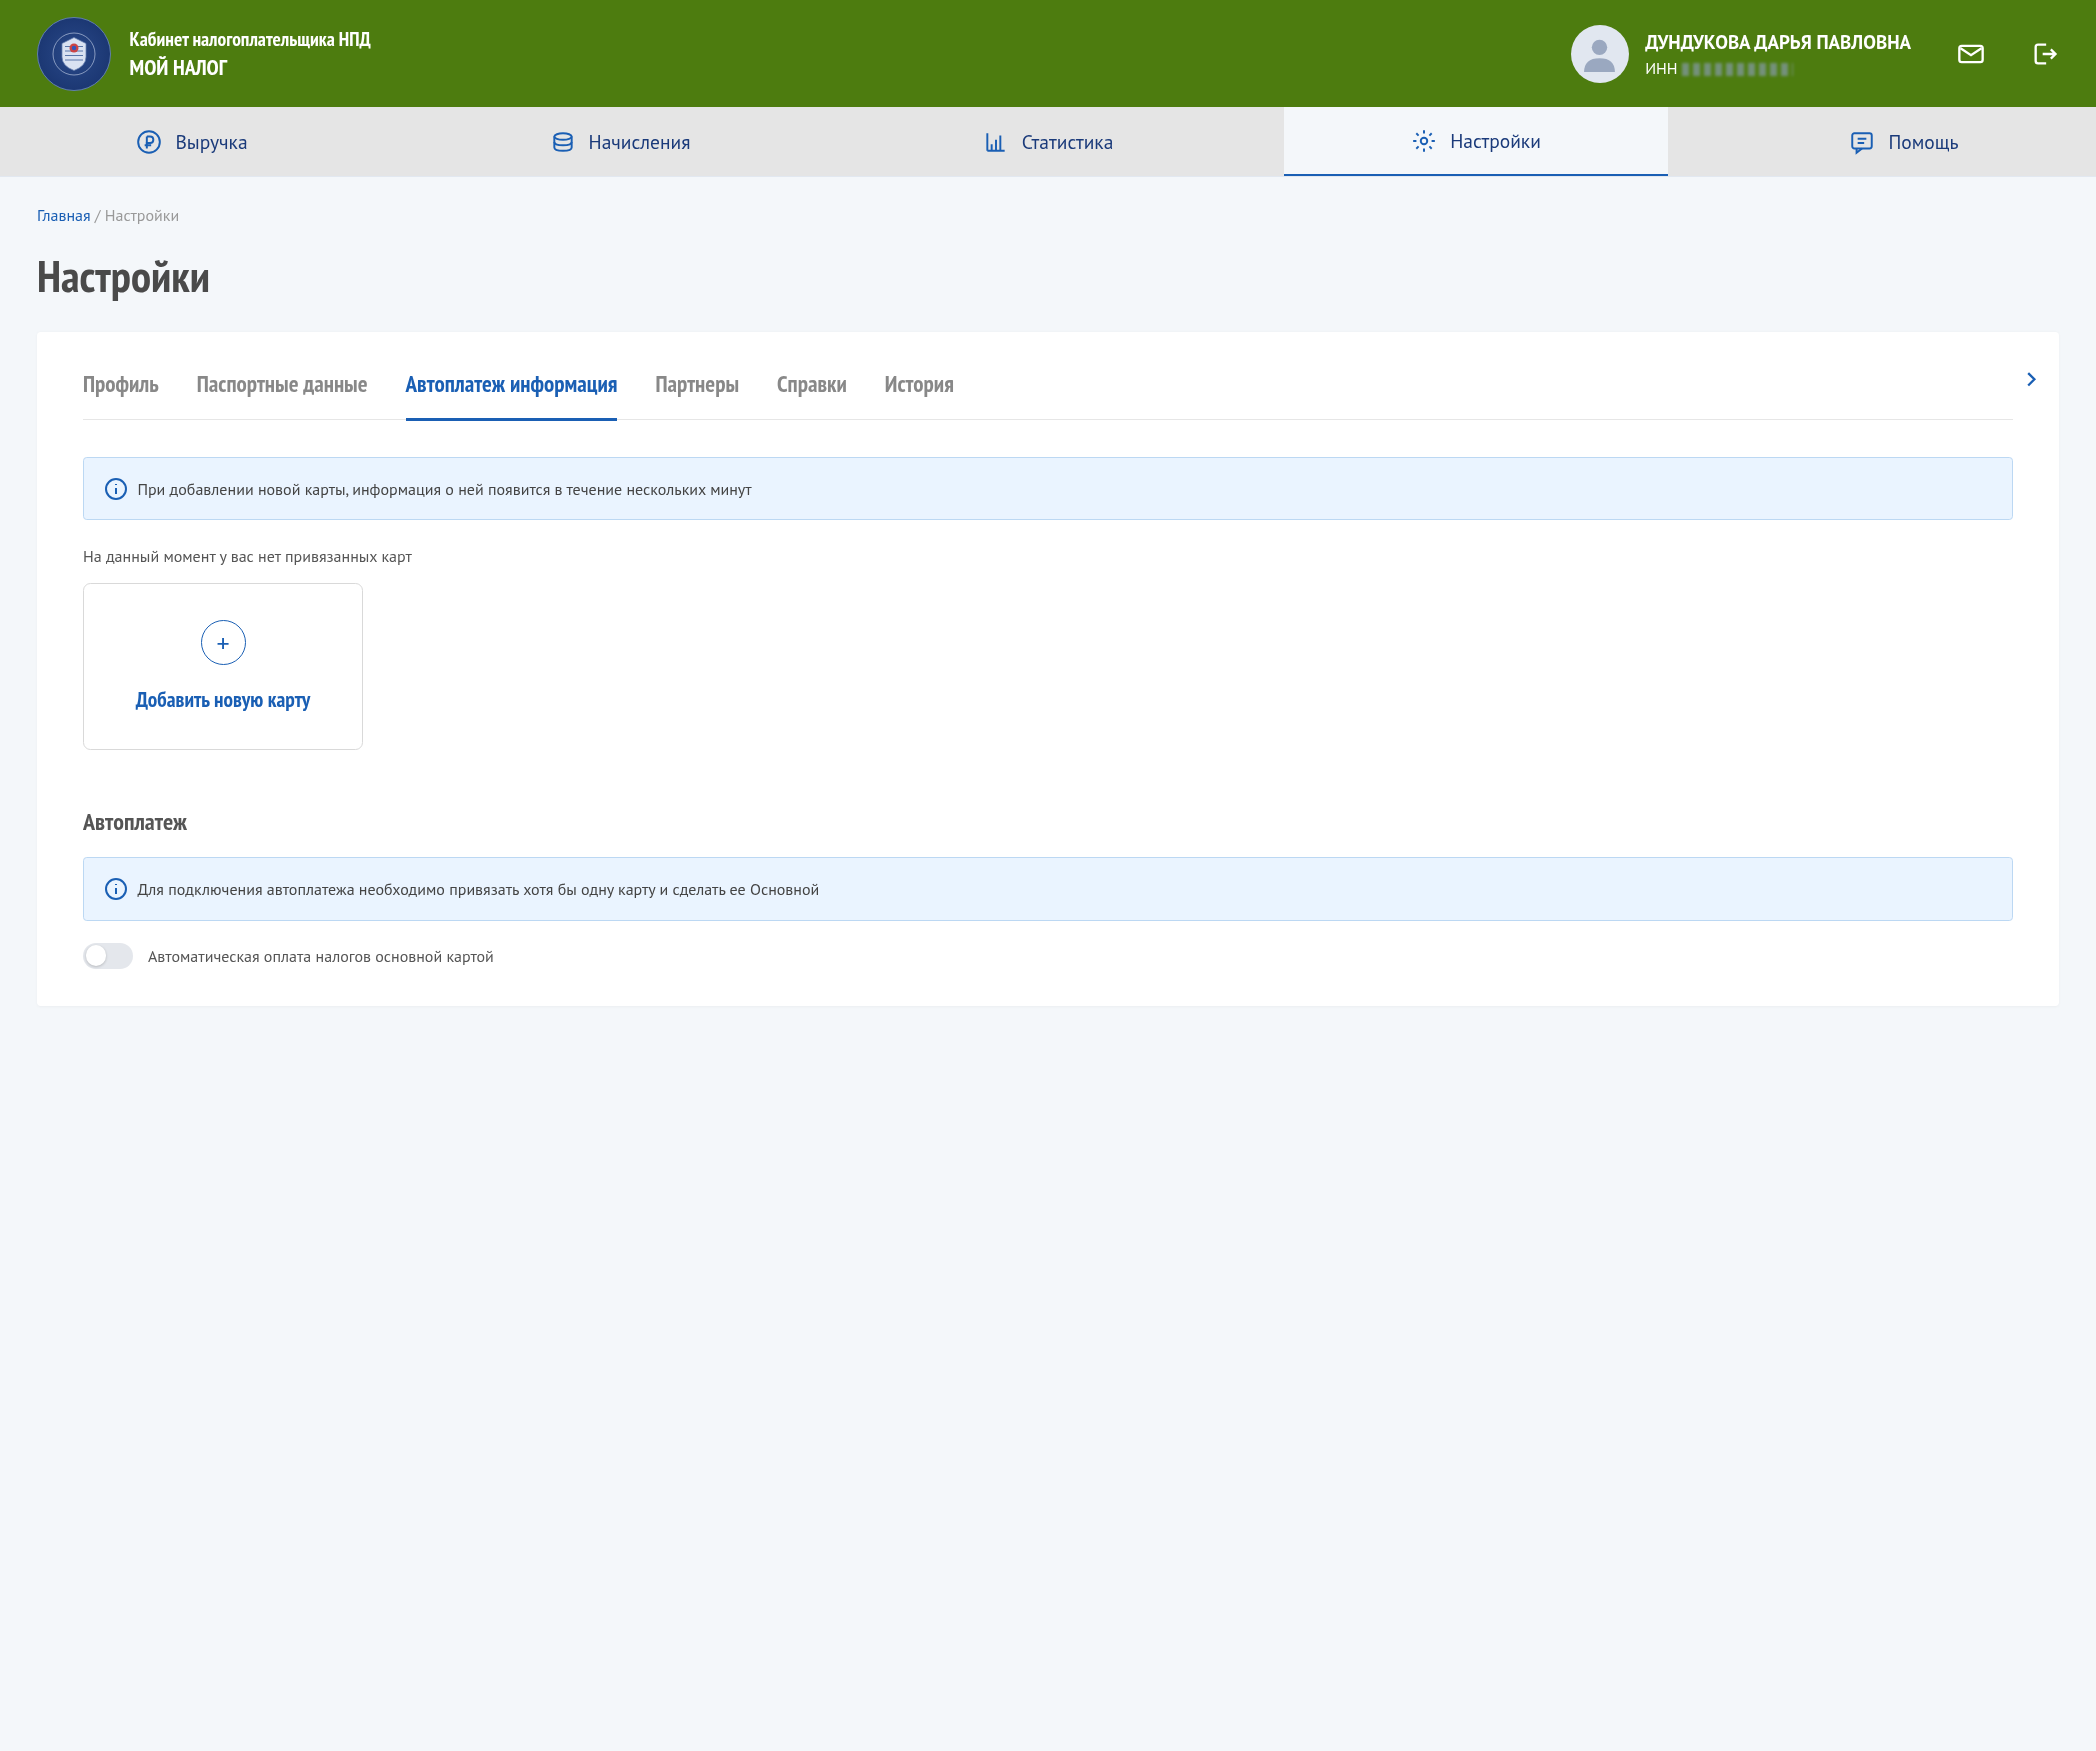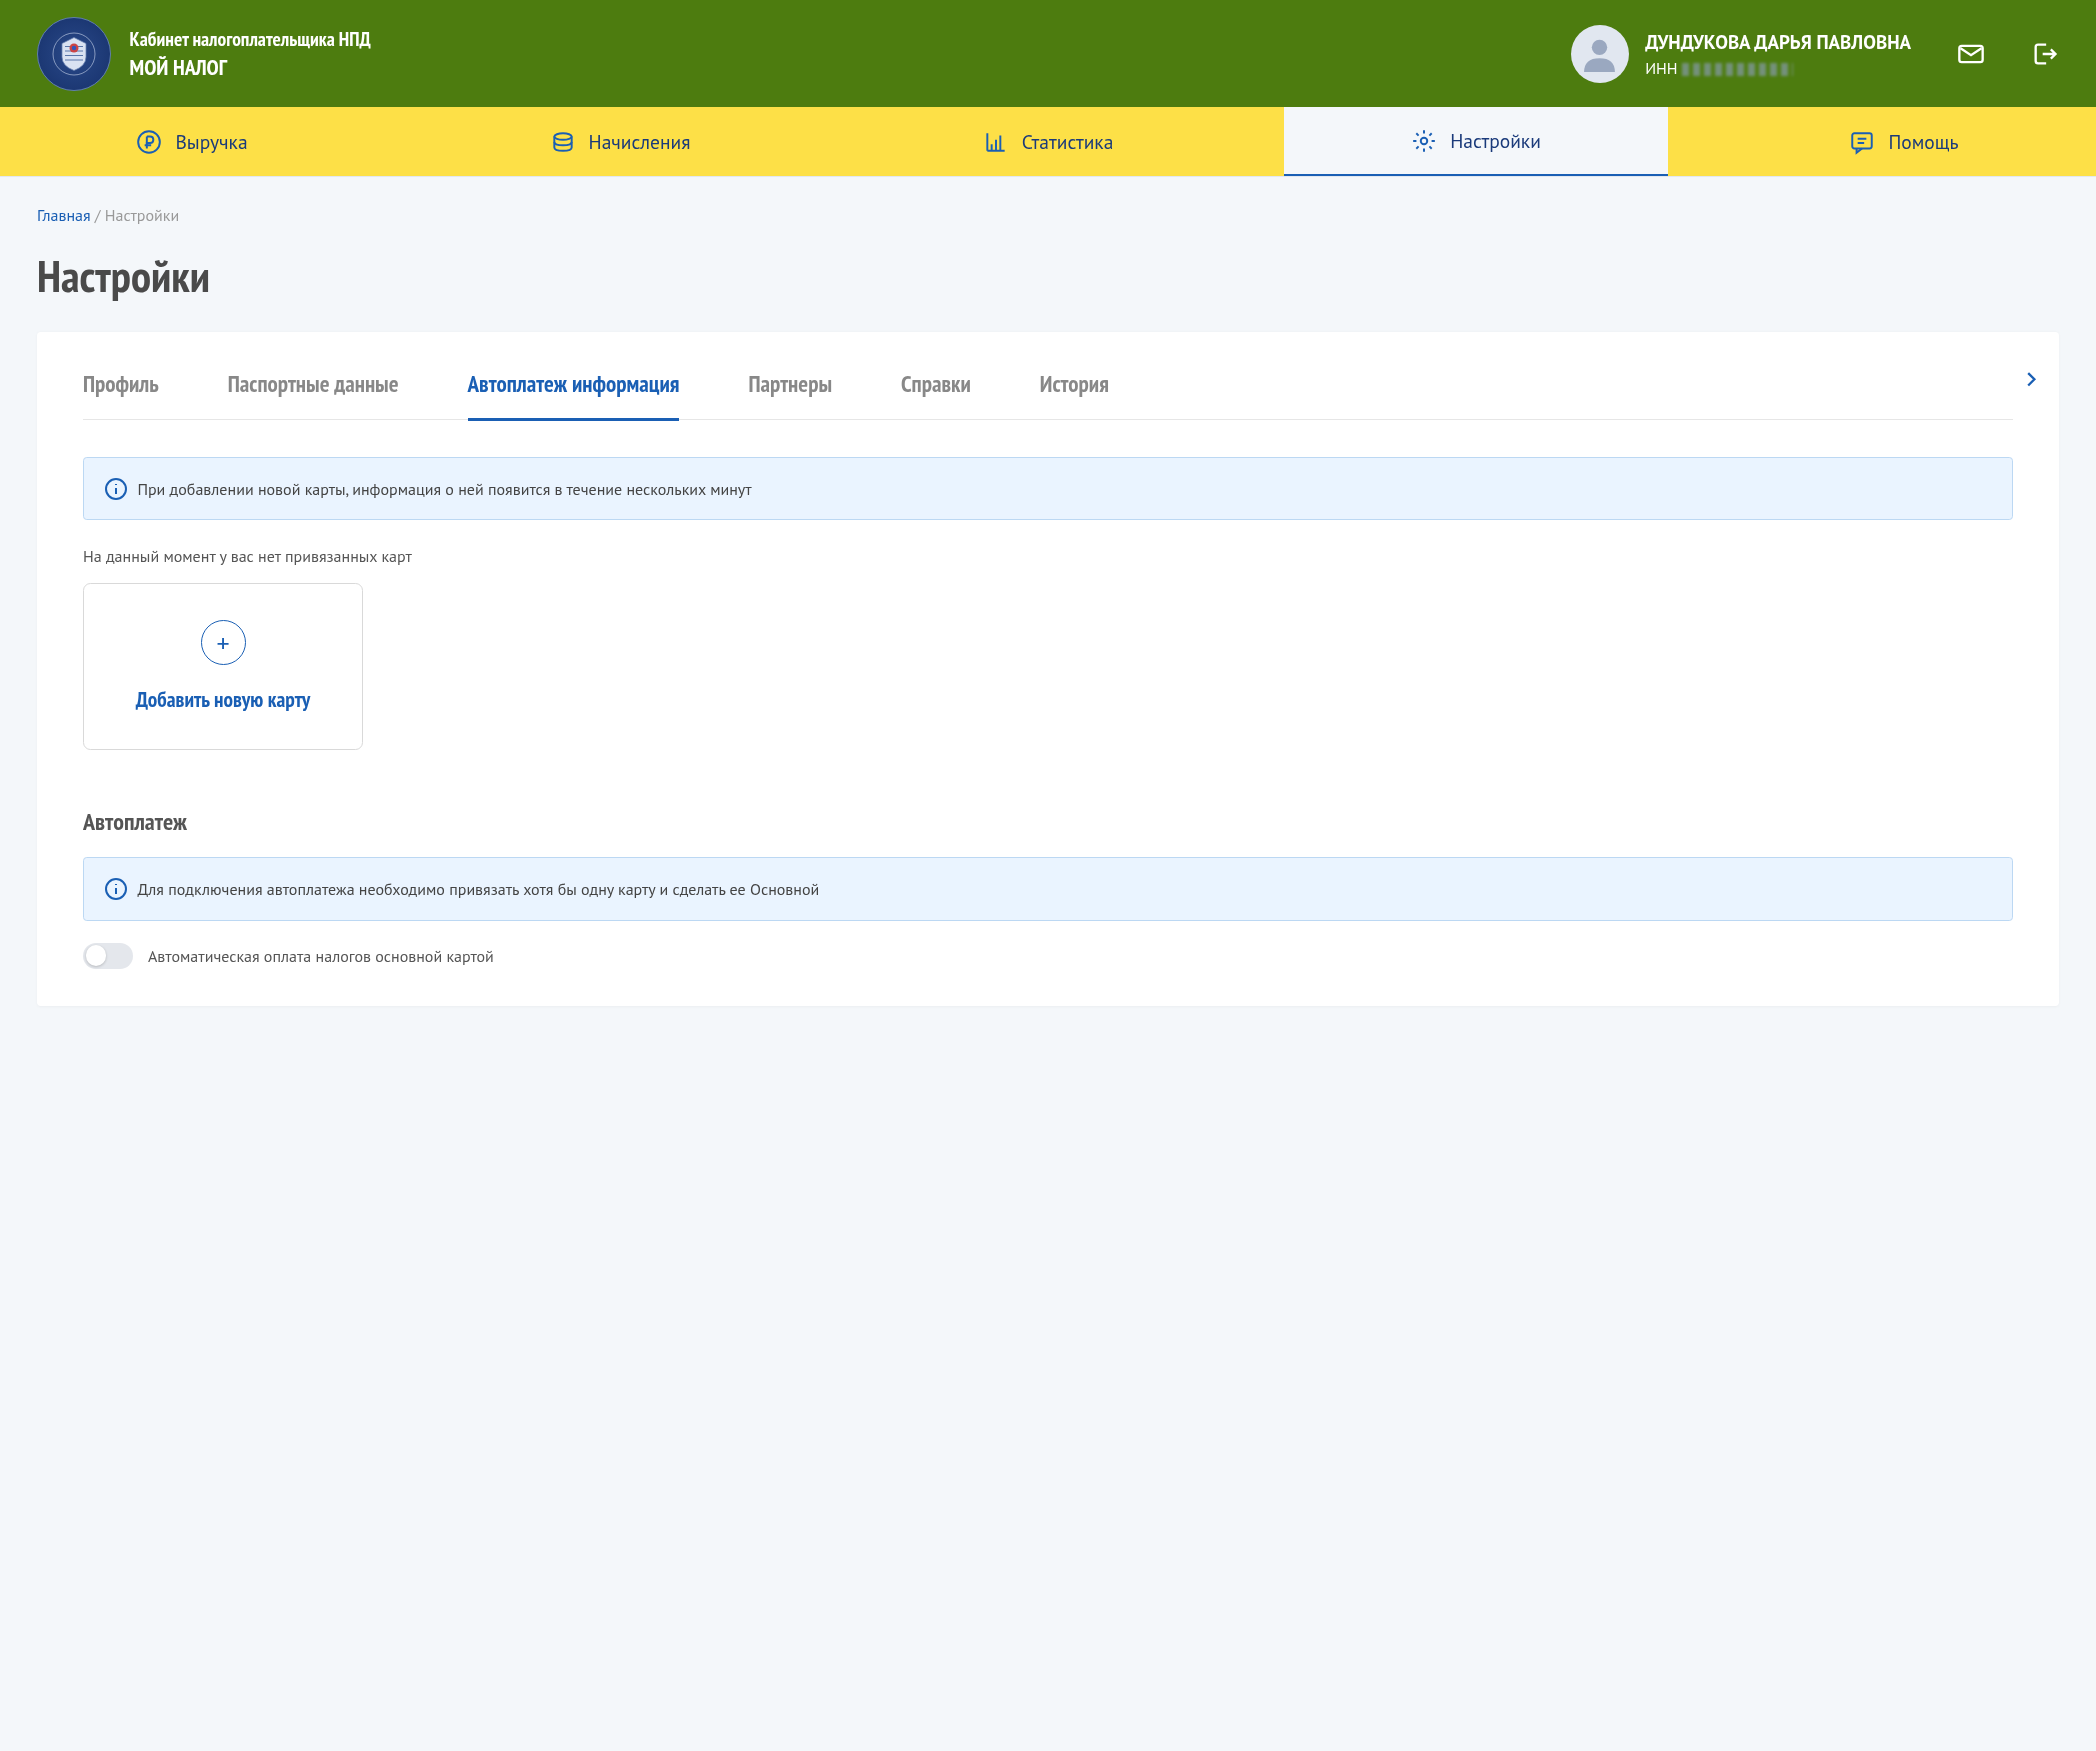--- a/index.html
+++ b/index.html
@@ -15,33 +15,33 @@
 .header-right { display: flex; align-items: center; gap: 46px; }
 .user-block { display: flex; align-items: center; gap: 16.7px; }
 .avatar { width: 58px; height: 58px; border-radius: 50%; background: #e1e7f0; display: flex; align-items: center; justify-content: center; }
 .avatar svg { width: 37px; height: 37px; fill: #9aa8c0; }
 .user-info .name { font-size: 19px; font-weight: 700; }
 .user-info .inn { font-size: 16px; margin-top: 3.7px; }
 .inn-mask { display: inline-block; width: 111px; height: 13px; background: repeating-linear-gradient(90deg, #8fa0c3 0 7.4px, transparent 7.4px 11px); vertical-align: middle; filter: blur(1.4px); opacity: 0.6; }
 .icon-btn { cursor: pointer; display: flex; }
 .icon-btn svg { width: 28px; height: 28px; stroke: #fff; fill: none; stroke-width: 2; }
 
-.nav-tabs { background: #fde047; display: flex; border-bottom: 0.9px solid #e2e8f0; gap: 44px; }
+.nav-tabs { background: #e5e5e5; display: flex; border-bottom: 0.9px solid #e2e8f0; gap: 44px; }
 .nav-tab { flex: 1; display: flex; align-items: center; justify-content: center; gap: 13px; padding: 20.4px 0; color: #1a3a7a; font-size: 19.5px; cursor: pointer; position: relative; }
 .nav-tab.active { background: #f4f7fa; border-bottom: 2.8px solid #1a5fb4; }
 .nav-tab svg { width: 26px; height: 26px; stroke: #1a5fb4; fill: none; stroke-width: 1.8; }
 
 .page { padding: 28px 37px 46px; }
 .breadcrumb { font-size: 16px; color: #999; margin-bottom: 20.4px; }
 .breadcrumb a { color: #1a5fb4; text-decoration: none; }
 .page-title { font-family: 'PT Sans Narrow', 'Arial Narrow', sans-serif; font-size: 45px; font-weight: 700; color: #4a4a4a; margin-bottom: 28px; }
 
 .card { background: #fff; border-radius: 3.7px; padding: 37px 46px 37px; box-shadow: 0 0.9px 2.8px rgba(0,0,0,0.04); }
 
-.subtabs { display: flex; align-items: center; border-bottom: 0.9px solid #e6e6e6; gap: 69px; position: relative; }
+.subtabs { display: flex; align-items: center; border-bottom: 0.9px solid #e6e6e6; gap: 38px; position: relative; }
 .subtab { font-family: 'PT Sans Narrow', 'Arial Narrow', sans-serif; font-size: 23px; font-weight: 700; color: #888; padding: 0 0 20.4px 0; cursor: pointer; white-space: nowrap; }
 .subtab.active { color: #1a5fb4; border-bottom: 3.7px solid #1a5fb4; margin-bottom: -1.9px; }
 .subtab-arrow { position: absolute; right: -28px; top: 1.9px; color: #1a5fb4; cursor: pointer; }
 .subtab-arrow svg { width: 18.6px; height: 18.6px; }
 
 .section { margin-top: 37px; }
 .info-box { background: #eaf4ff; border: 0.9px solid #bcd8f3; border-radius: 3.7px; padding: 18.6px 20.4px; display: flex; align-items: center; gap: 9px; }
 .info-box svg { width: 24px; height: 24px; stroke: #1a5fb4; fill: none; stroke-width: 2; flex-shrink: 0; }
 .info-box .msg { font-size: 16px; color: #444; }
 

